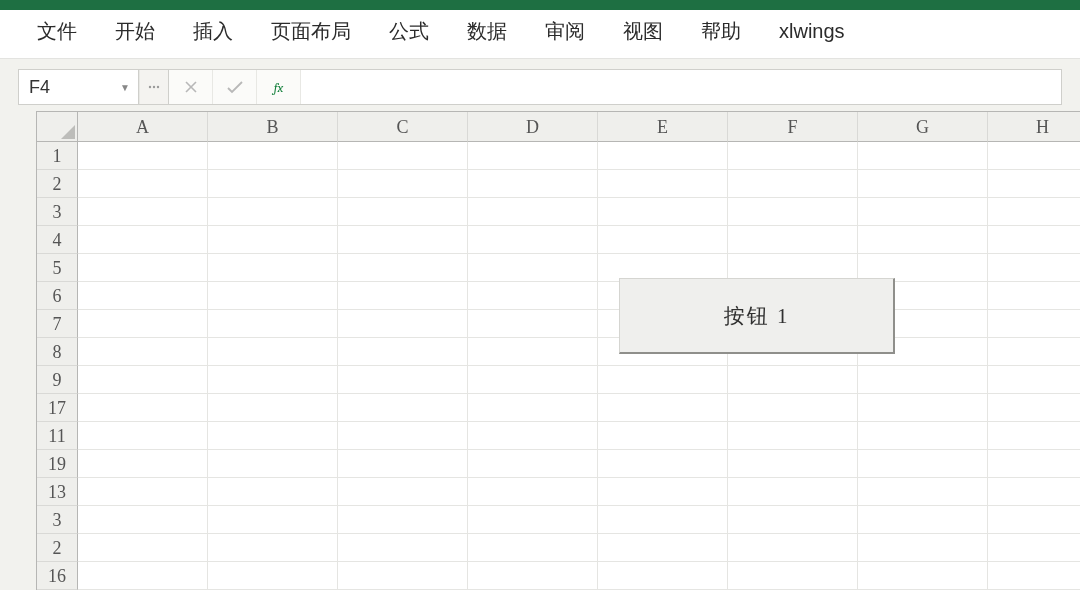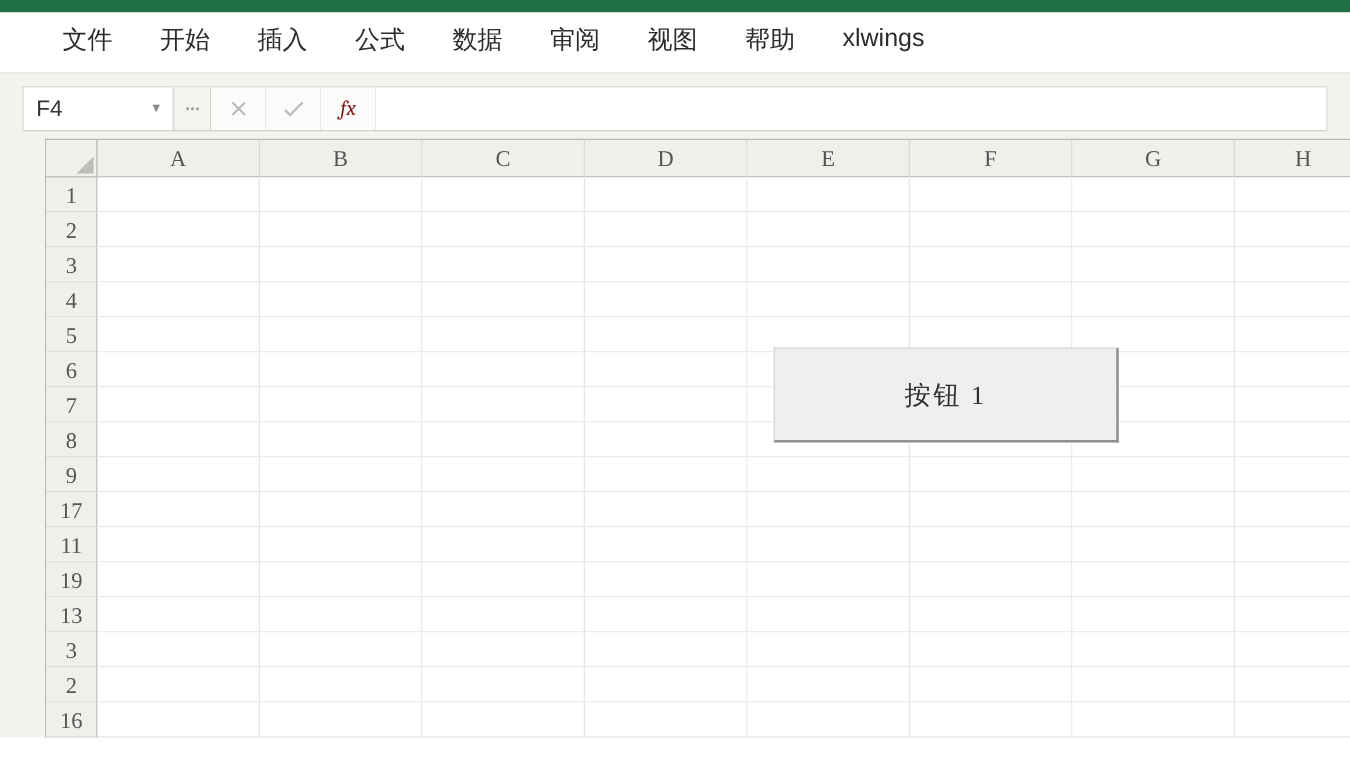--- a/index.html
+++ b/index.html
@@ -12,21 +12,21 @@
     height: 612px;
   }
   .titlebar {
     height: 10px;
     background: #1e6f42;
   }
   .ribbon-tabs {
     display: flex;
     align-items: center;
     gap: 30px;
-    padding: 6px 0 10px 46px;
+    padding: 6px 0 10px 33px;
     background: #ffffff;
     font-size: 20px;
     color: #2b2b2b;
     border-bottom: 1px solid #ffffff;
   }
   .ribbon-tabs .tab {
     cursor: pointer;
     padding: 2px 4px;
   }
   .bar-wrap {
@@ -65,22 +65,22 @@
     display: flex;
     align-items: center;
     justify-content: center;
     border-right: 1px solid #e8e8e4;
     color: #b8b8b8;
     background: #fbfbf9;
   }
   .fb-cell.fx {
     font-style: italic;
     font-family: "Cambria", serif;
-    font-size: 17px;
-    color: #7f1d1d;
+    font-size: 13px;
+    color: #15803d;
   }
   .fb-cell svg { display:block; }
   .formula-input {
     flex: 1;
     border: none;
     outline: none;
     font-size: 16px;
     padding: 0 8px;
     background: #ffffff;
   }
@@ -172,20 +172,21 @@
 </style>
 </head>
 <body>
 
 <div class="titlebar"></div>
 
 <div class="ribbon-tabs">
   <span class="tab">文件</span>
   <span class="tab">开始</span>
   <span class="tab">插入</span>
+  <span class="tab">页面布局</span>
   <span class="tab">公式</span>
   <span class="tab">数据</span>
   <span class="tab">审阅</span>
   <span class="tab">视图</span>
   <span class="tab">帮助</span>
   <span class="tab">xlwings</span>
 </div>
 
 <div class="bar-wrap">
   <div class="formula-row">

